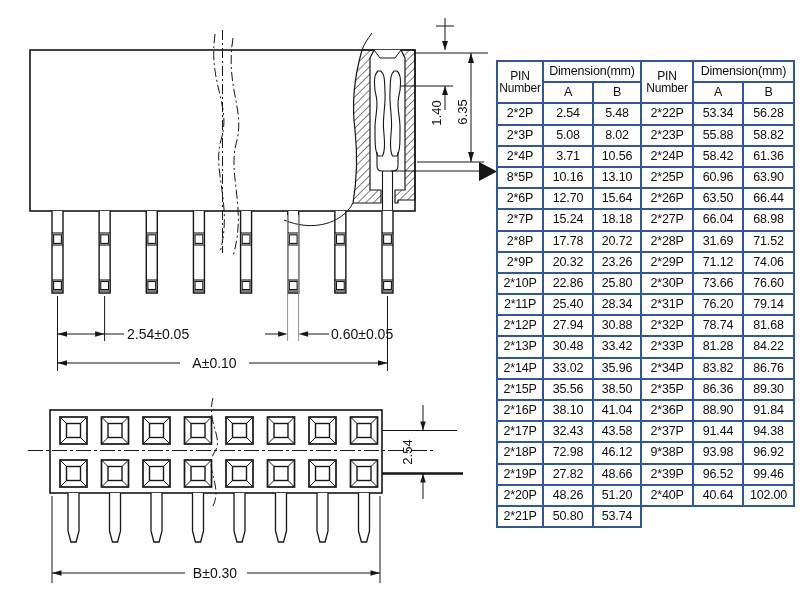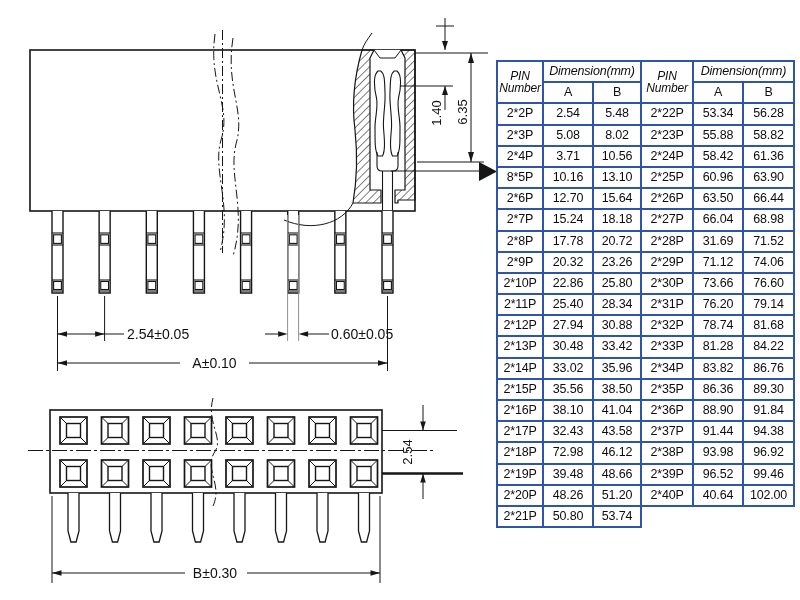--- a/index.html
+++ b/index.html
@@ -9,21 +9,21 @@
   svg.drawing{position:absolute;left:0;top:0;color:#161616;}
   svg.drawing text{fill:#111;font-family:"Liberation Sans",sans-serif;}
   .dim-table{position:absolute;left:496px;top:60px;border-collapse:collapse;
              table-layout:fixed;background:#fff;}
   .dim-table th,.dim-table td{
       border:2px solid var(--tb);padding:0;margin:0;text-align:center;
       font-size:12.5px;font-weight:normal;color:#0d0d0d;height:19.2px;
       line-height:1.05;letter-spacing:-0.2px;white-space:nowrap;overflow:hidden;
       background:#fff;}
   .dim-table td.empty{border:none;background:transparent;}
-  .hdr2{font-size:12px;font-style:italic;}
+  .hdr2{font-size:12px;}
 </style>
 </head>
 <body>
 
 <div class="stage">
 
   <svg class="drawing" width="500" height="600" viewBox="0 0 500 600" style="color: rgb(22, 22, 22);">
     <defs>
       <pattern id="hatch" patternUnits="userSpaceOnUse" width="5.5" height="5.5" patternTransform="rotate(45)">
         <line x1="0" y1="0" x2="0" y2="5.5" stroke="#161616" stroke-width="1.1"></line>
@@ -352,27 +352,27 @@
           <td>32.43</td>
           <td>43.58</td>
           <td>2*37P</td>
           <td>91.44</td>
           <td>94.38</td>
         </tr>
         <tr>
           <td>2*18P</td>
           <td>72.98</td>
           <td>46.12</td>
-          <td>2*38P</td>
+          <td>9*38P</td>
           <td>93.98</td>
           <td>96.92</td>
         </tr>
         <tr>
           <td>2*19P</td>
-          <td>39.48</td>
+          <td>27.82</td>
           <td>48.66</td>
           <td>2*39P</td>
           <td>96.52</td>
           <td>99.46</td>
         </tr>
         <tr>
           <td>2*20P</td>
           <td>48.26</td>
           <td>51.20</td>
           <td>2*40P</td>

